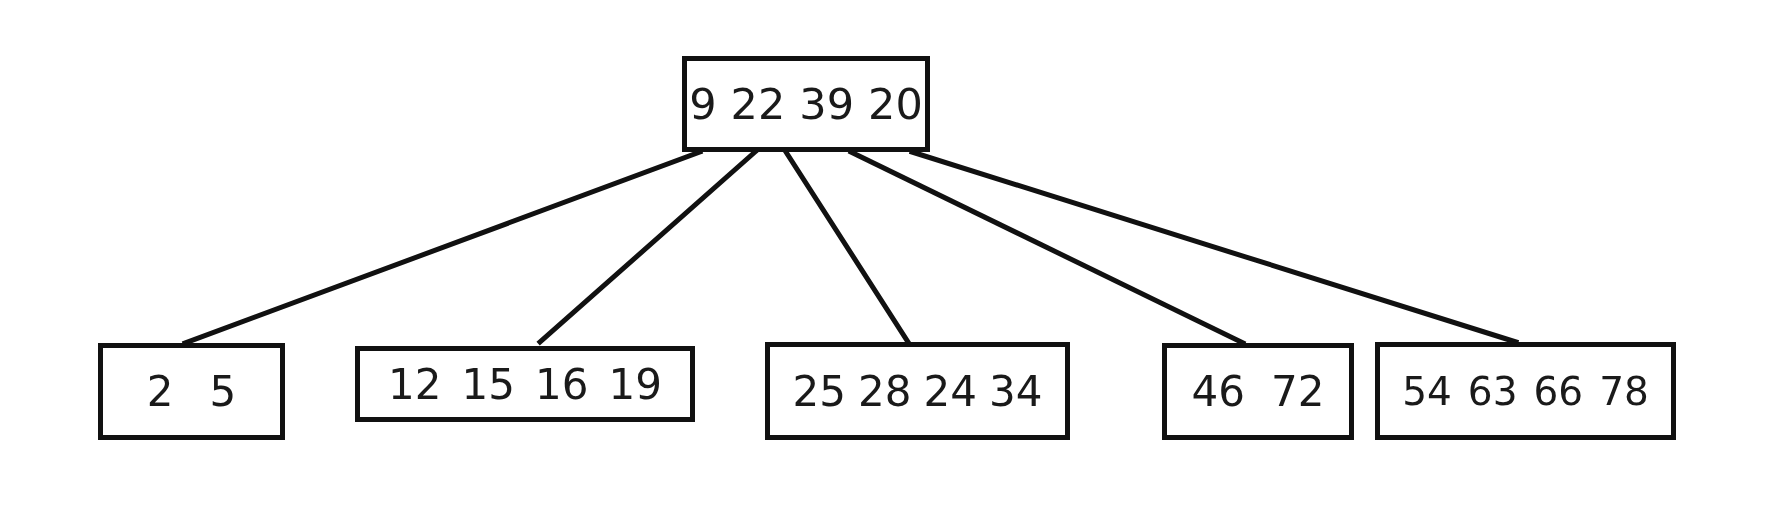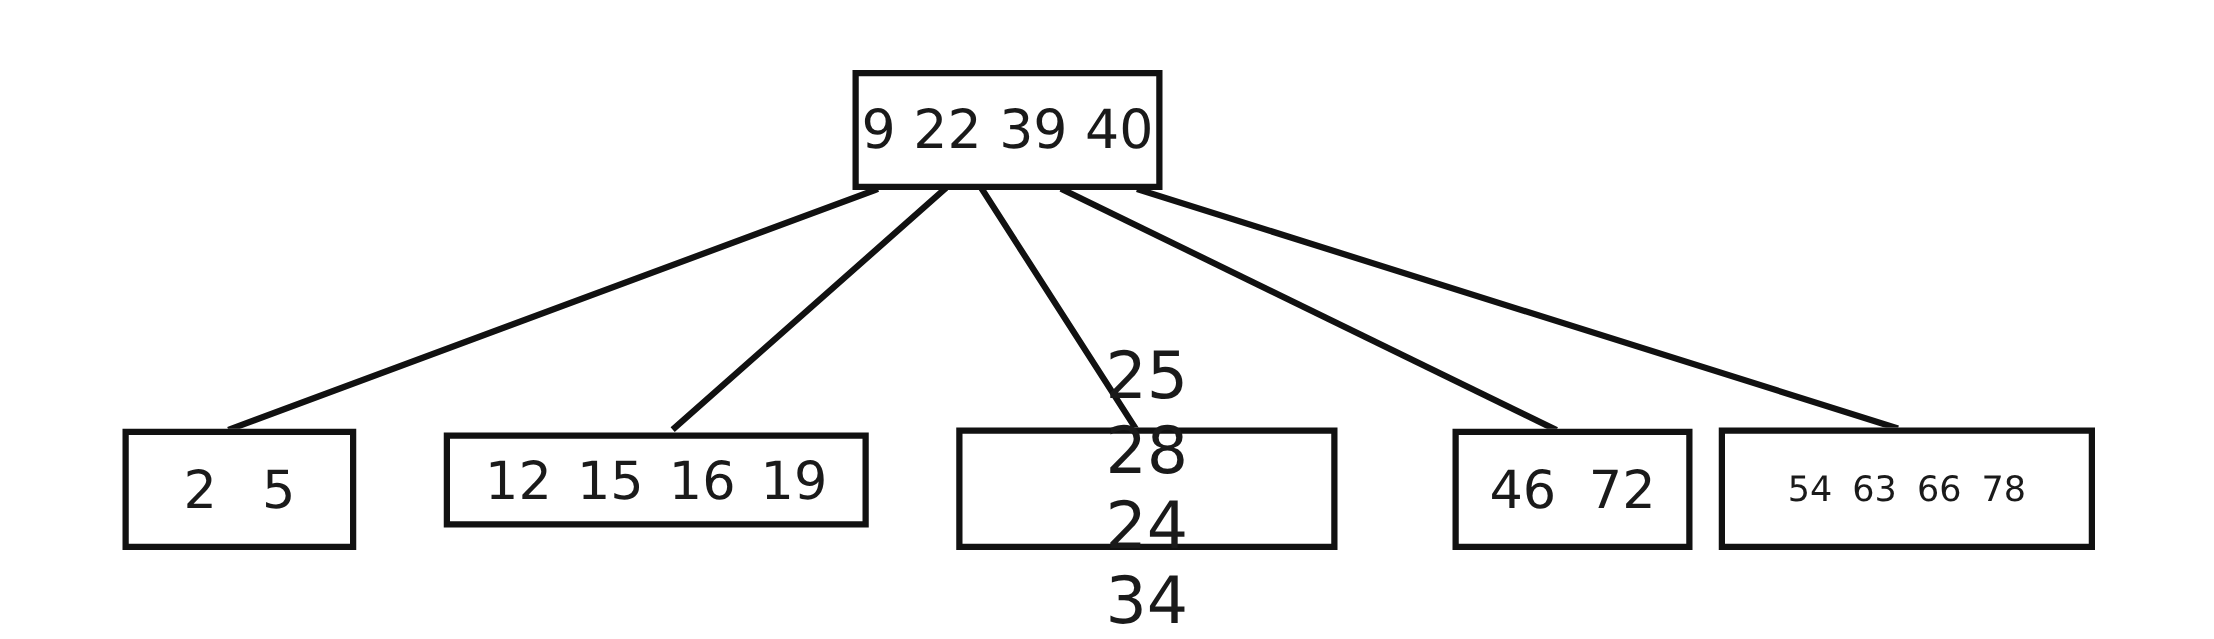--- a/index.html
+++ b/index.html
@@ -72,62 +72,62 @@
   #node-leaf-1 .node-keys { font-size: 42px; }
   #node-leaf-1 .key { margin: 0 10px; }
 
   
   #node-leaf-2 {
     left: 765px;
     top: 342px;
     width: 305px;
     height: 98px;
   }
-  #node-leaf-2 .node-keys { font-size: 52px; flex-direction: column; }
+  #node-leaf-2 .node-keys { font-size: 42px; }
   #node-leaf-2 .key { margin: 0 6px; }
 
   
   #node-leaf-3 {
     left: 1162px;
     top: 343px;
     width: 192px;
     height: 97px;
   }
   #node-leaf-3 .node-keys { font-size: 42px; }
   #node-leaf-3 .key { margin: 0 13px; }
 
   
   #node-leaf-4 {
     left: 1375px;
     top: 342px;
     width: 301px;
     height: 98px;
   }
-  #node-leaf-4 .node-keys { font-size: 28px; align-items: center; }
+  #node-leaf-4 .node-keys { font-size: 39px; align-items: center; }
   #node-leaf-4 .key { margin: 0 8px; }
 </style>
 </head>
 <body>
 
 <div id="canvas">
 
   <svg id="edges" viewBox="0 0 1771 511" xmlns="http://www.w3.org/2000/svg">
     <line x1="700" y1="152" x2="185" y2="343" stroke="#111111" stroke-width="5" stroke-linecap="square"></line>
     <line x1="755" y1="152" x2="540" y2="342" stroke="#111111" stroke-width="5" stroke-linecap="square"></line>
     <line x1="786" y1="152" x2="908" y2="342" stroke="#111111" stroke-width="5" stroke-linecap="square"></line>
     <line x1="851" y1="152" x2="1243" y2="343" stroke="#111111" stroke-width="5" stroke-linecap="square"></line>
     <line x1="912" y1="152" x2="1516" y2="342" stroke="#111111" stroke-width="5" stroke-linecap="square"></line>
   </svg>
 
   <div class="node" id="node-root">
     <div class="node-keys">
       <span class="key">9</span>
       <span class="key">22</span>
       <span class="key">39</span>
-      <span class="key">40</span>
+      <span class="key">20</span>
     </div>
   </div>
 
   <div class="node" id="node-leaf-0">
     <div class="node-keys">
       <span class="key">2</span>
       <span class="key">5</span>
     </div>
   </div>
 

